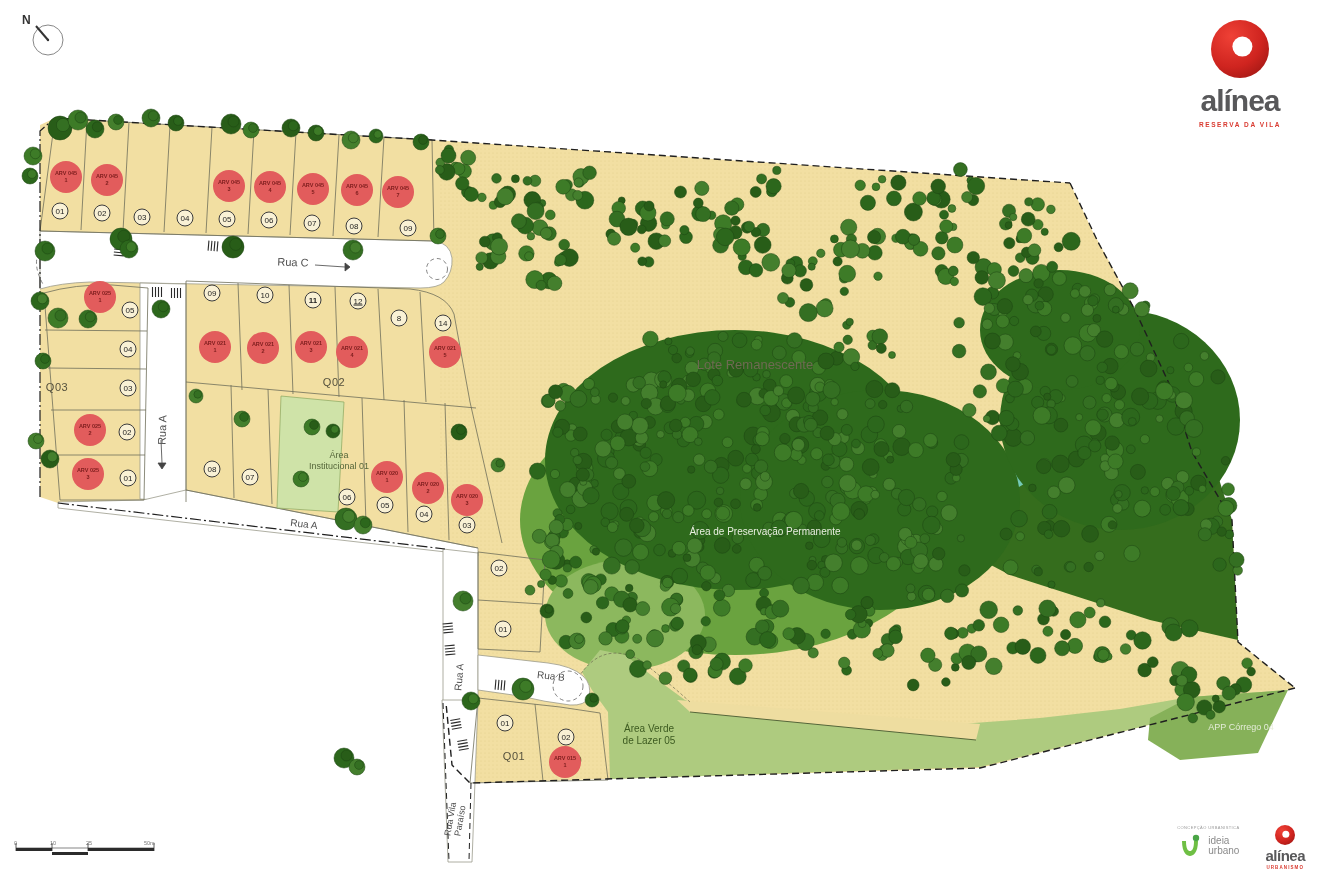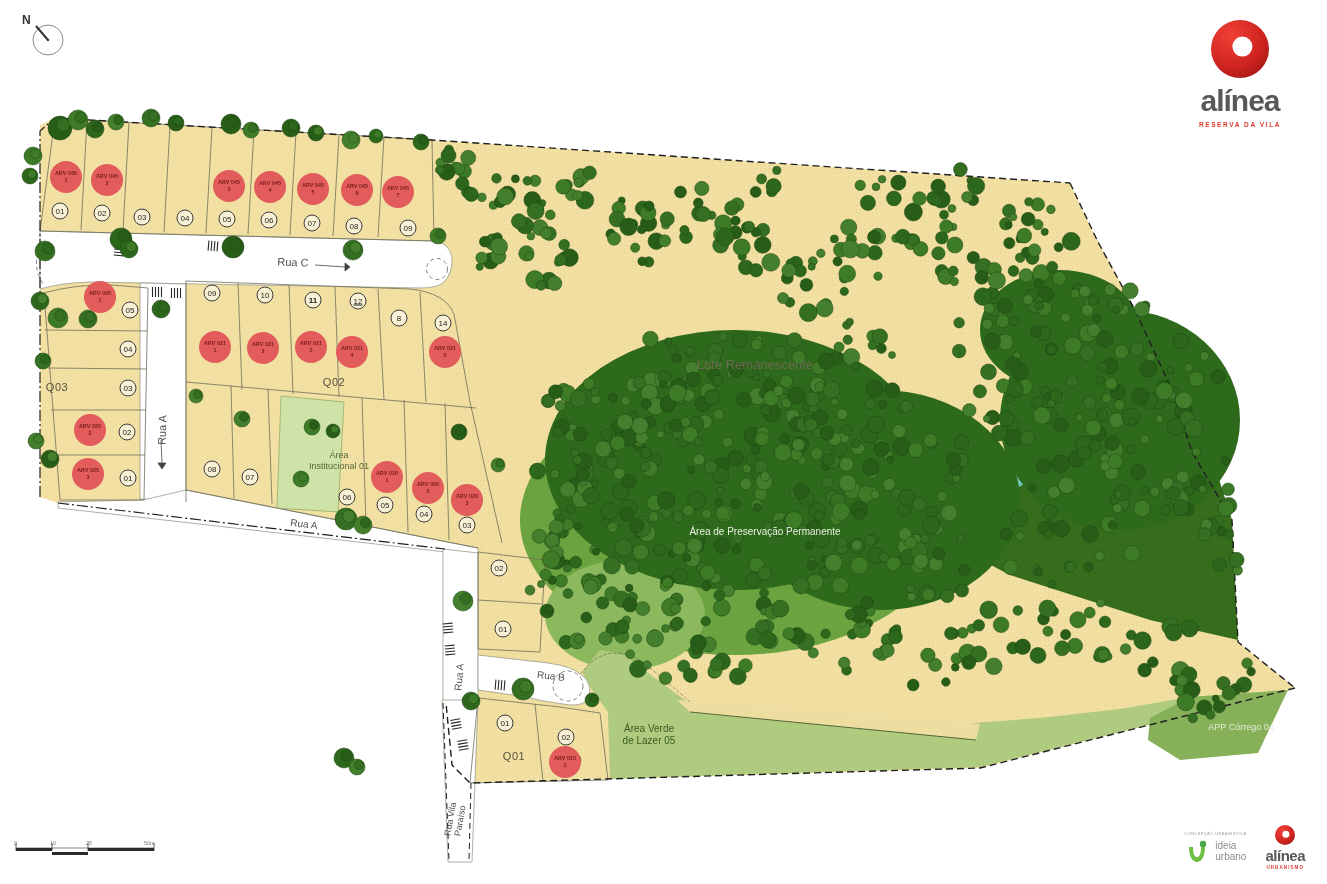--- a/index.html
+++ b/index.html
@@ -27,21 +27,21 @@
          background:radial-gradient(circle at 35% 28%,#ef4136 0%,#cf241f 55%,#8e1210 100%);}
   .donut::after{content:"";position:absolute;left:50%;top:50%;width:20px;height:20px;
          border-radius:50%;background:#fff;transform:translate(-38%,-62%);}
   .donut.mini{width:20px;height:20px;}
   .donut.mini::after{width:7px;height:7px;}
   .brand-name{font-size:30px;font-weight:bold;color:#58585a;letter-spacing:-1px;margin-top:6px;}
   .brand-tagline{font-size:6.5px;color:#d93a30;letter-spacing:1.6px;margin-top:3px;font-weight:bold;}
   
   .scalebar{position:absolute;left:14px;top:838px;}
   
-  .footer-logos{position:absolute;right:22px;bottom:14px;display:flex;align-items:center;gap:19px;}
+  .footer-logos{position:absolute;right:22px;bottom:14px;display:flex;align-items:flex-start;gap:26px;}
   .partner{text-align:left;}
   .partner-caption{font-size:4px;color:#9a9a9a;letter-spacing:.4px;margin-bottom:3px;}
   .partner-row{display:flex;align-items:center;gap:5px;}
   .partner-name{font-size:10px;color:#8b8b8b;line-height:1.05;}
   .partner-name span{display:block;}
   .mini-brand{text-align:center;}
   .mini-brand-name{font-size:15px;font-weight:bold;color:#58585a;letter-spacing:-.5px;margin-top:2px;}
   .mini-brand-tagline{font-size:4.5px;color:#d93a30;letter-spacing:1.1px;margin-top:1px;font-weight:bold;}
 </style>
 </head>

